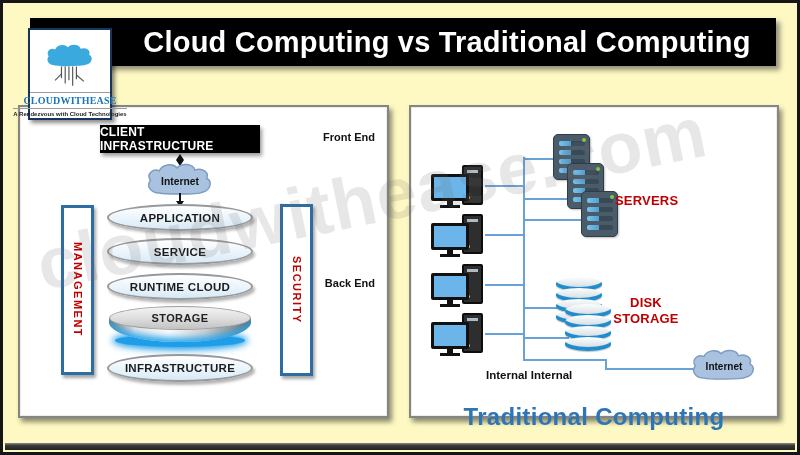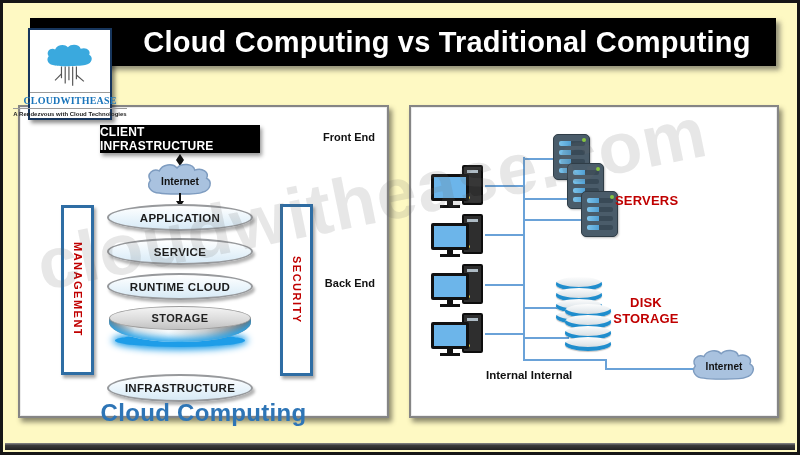--- a/index.html
+++ b/index.html
@@ -48,21 +48,21 @@
   .vbar span { writing-mode: vertical-rl; color: #c00000; font-weight: bold; font-size: 11px;
     letter-spacing: 1.5px; white-space: nowrap; }
   .bar-mgmt { left: 41px; top: 98px; height: 170px; }
   .bar-sec  { left: 260px; top: 97px; height: 172px; }
 
   .ellipse { position: absolute; left: 87px; width: 146px; height: 27px; border-radius: 50%;
     background: linear-gradient(180deg, #ffffff 0%, #e9f4fb 55%, #d8eaf6 100%);
     border: 2px solid #97999c; box-shadow: 2px 3px 3px rgba(0,0,0,.3);
     display: flex; align-items: center; justify-content: center;
     font-weight: bold; font-size: 11.5px; color: #1c1c1c; letter-spacing: .3px; }
-  .el-app { top: 97px; } .el-svc { top: 131px; } .el-run { top: 166px; } .el-infra { top: 247px; height: 28px; margin-top: 20px; }
+  .el-app { top: 97px; } .el-svc { top: 131px; } .el-run { top: 166px; } .el-infra { top: 247px; height: 28px; }
 
   .storage3d { position: absolute; left: 89px; top: 199px; width: 142px; height: 42px; }
   .storage3d .glow { position: absolute; left: 6px; bottom: 1px; width: 130px; height: 13px;
     border-radius: 50%; background: #1e9de8; box-shadow: 0 0 7px 3px #1e9de8; }
   .storage3d .rim { position: absolute; left: 0; top: 12px; width: 142px; height: 24px;
     border-radius: 0 0 70px 70px / 0 0 20px 20px;
     background: linear-gradient(90deg, #6f6f6f 0%, #e6e6e6 18%, #fdfdfd 42%, #cfcfcf 68%, #909090 88%, #636363 100%);
     box-shadow: inset 0 -6px 7px -2px #2aa6ec; }
   .storage3d .top { position: absolute; left: 0; top: 0; width: 142px; height: 24px; border-radius: 50%;
     background: linear-gradient(180deg, #f4f4f4 0%, #dcdcdc 55%, #c2c2c2 100%); border: 1px solid #9c9c9c;
@@ -182,21 +182,20 @@
     <div class="ellipse el-svc">SERVICE</div>
 
     <div class="storage3d">
       <div class="glow"></div>
       <div class="rim"></div>
       <div class="top">STORAGE</div>
     </div>
 
     <div class="ellipse el-infra">INFRASTRUCTURE</div>
 
-    <div class="panel-title">Cloud Computing</div>
   </div>
 
   <div id="right-panel" class="panel">
 
     <div class="net-line" style="left:112px; top:50px; width:2px; height:204px;"></div>
 
     <div class="net-line" style="left:74px; top:78px;  width:40px; height:2px;"></div>
     <div class="net-line" style="left:74px; top:127px; width:40px; height:2px;"></div>
     <div class="net-line" style="left:74px; top:177px; width:40px; height:2px;"></div>
     <div class="net-line" style="left:74px; top:226px; width:40px; height:2px;"></div>
@@ -289,18 +288,19 @@
       <div>STORAGE</div>
     </div>
 
     <div class="lbl-network">Internal Internal</div>
 
     <svg class="cloud-svg cloud-internet-right" viewBox="0 0 100 46">
       <path d="M22 42 C10 42 4 32 10 25 C4 16 14 8 22 12 C26 3 40 1 46 8 C52 1 68 2 70 11 C80 7 90 14 86 22 C94 26 92 38 80 41 C74 44 30 44 22 42 Z" fill="#a9c2df" stroke="#7e9cc0" stroke-width="2"></path>
       <text x="50" y="31" text-anchor="middle" font-size="14" font-weight="bold" fill="#111" font-family="Liberation Sans, sans-serif">Internet</text>
     </svg>
 
+    <div class="panel-title">Traditional Computing</div>
   </div>
 
   <div id="watermark">cloudwithease.com</div>
 
   <div id="bottom-strip"></div>
 </div>
 
 </body></html>

